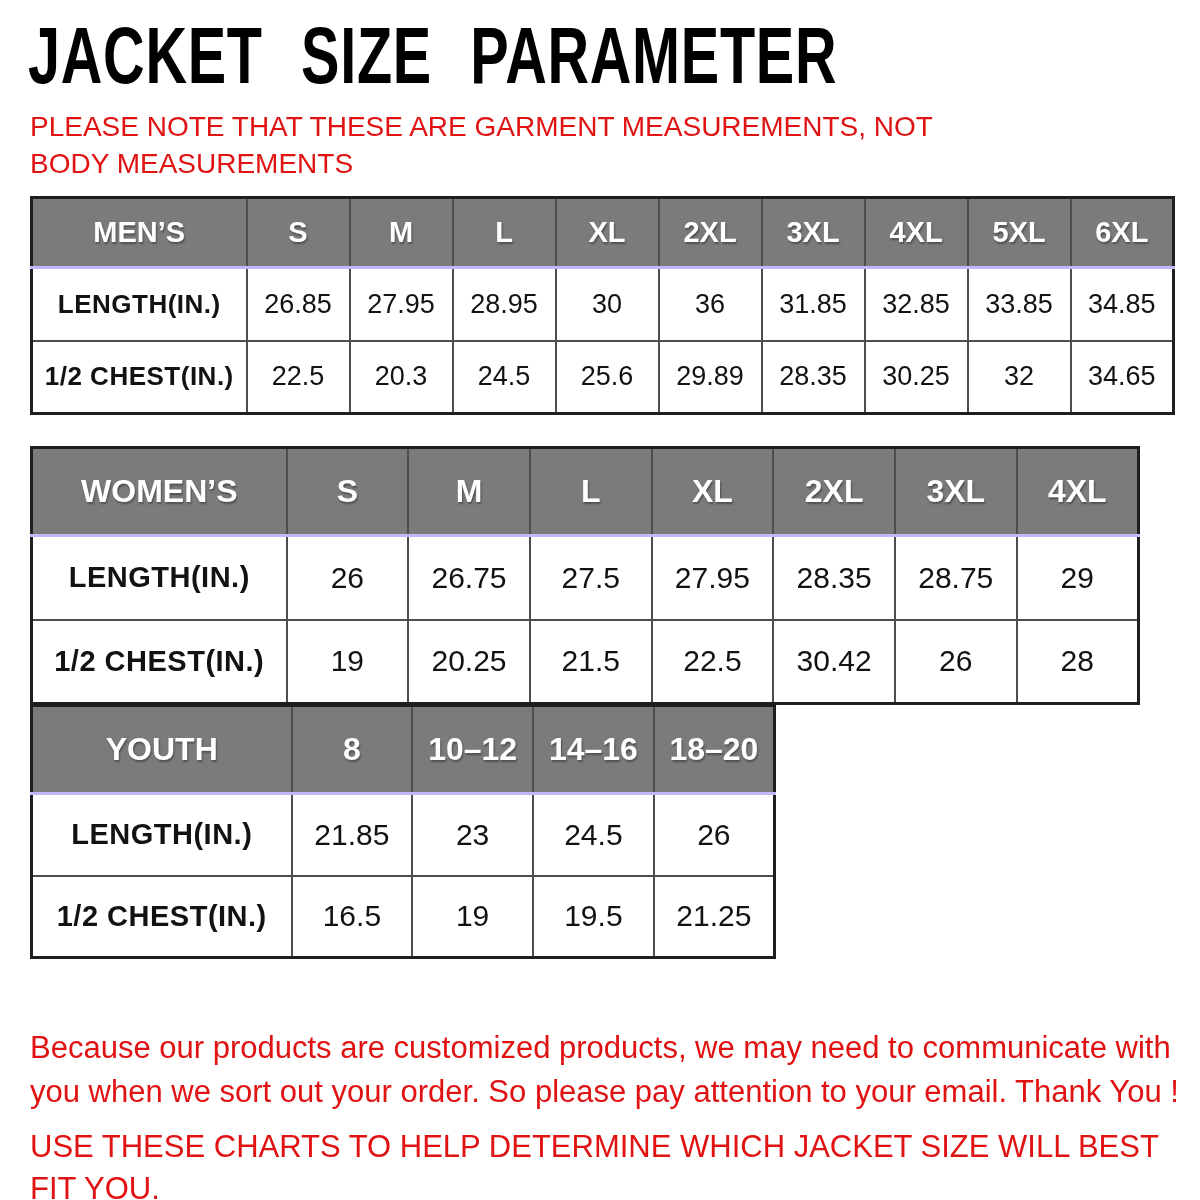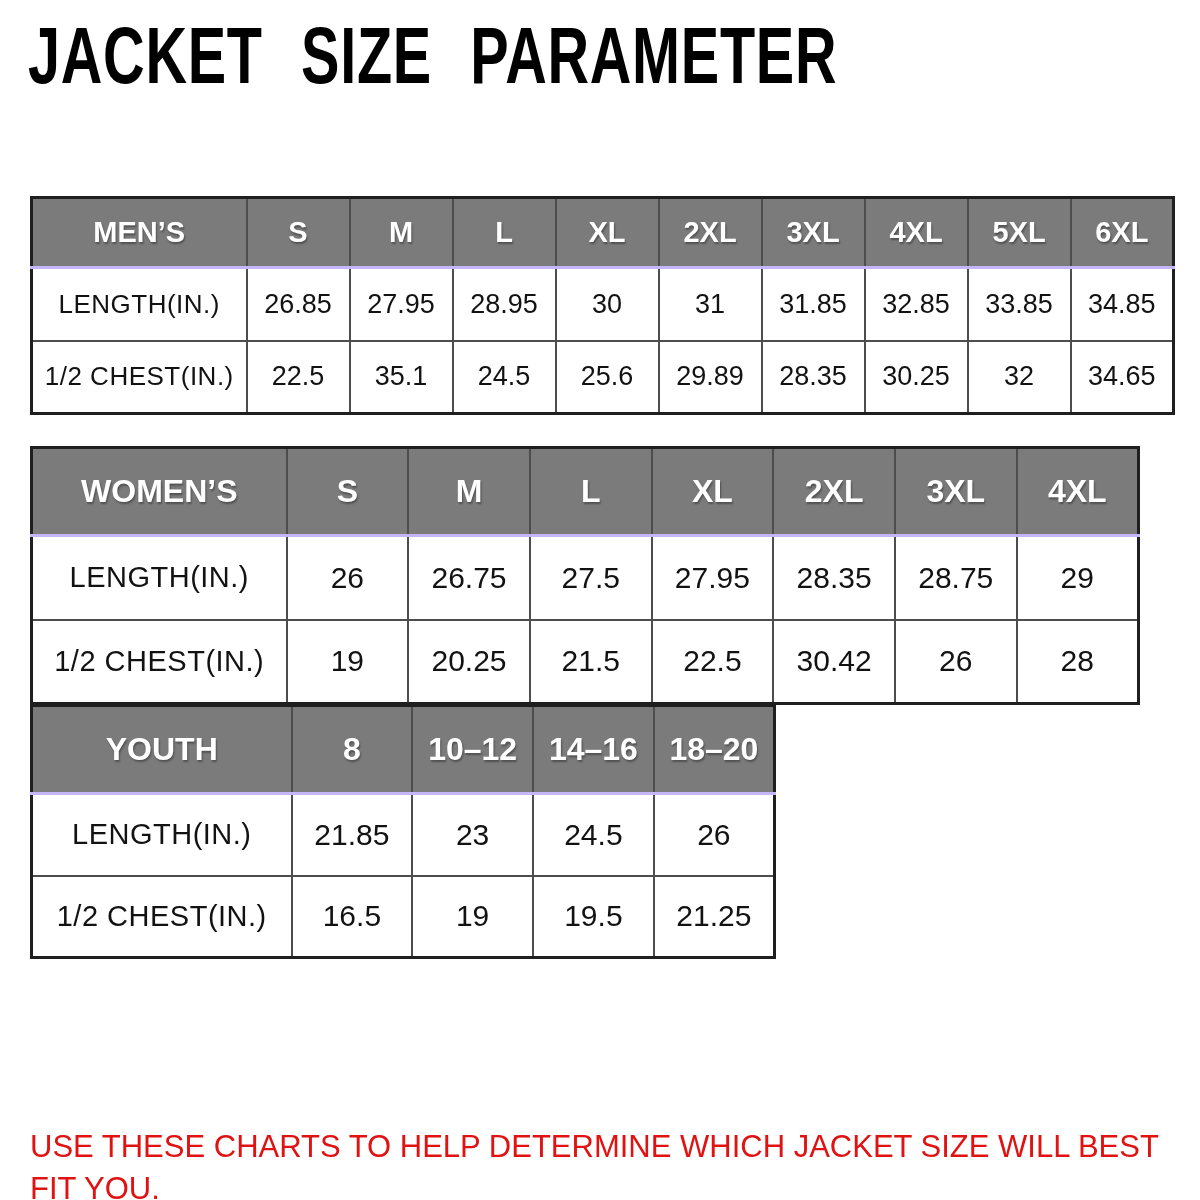--- a/index.html
+++ b/index.html
@@ -65,21 +65,21 @@
     font-weight: bold;
     text-shadow: 1px 2px 2px rgba(0,0,0,0.35);
     border-bottom: 3px solid #c4b5fd;
   }
   table.size-table td {
     background: #ffffff;
     color: #121212;
     font-weight: normal;
   }
   table.size-table td.rowlabel {
-    font-weight: normal;
+    font-weight: bold;
     letter-spacing: 0.5px;
   }
 
   
   #t-mens { left: 30px; top: 196px; width: 1142px; }
   #t-mens thead tr { height: 70px; }
   #t-mens tbody tr { height: 73px; }
   #t-mens th { font-size: 29px; }
   #t-mens td { font-size: 27px; }
   #t-mens td.rowlabel { font-size: 26px; }
@@ -120,20 +120,21 @@
     color: #e01212;
   }
 </style>
 </head>
 <body>
 
 <div id="canvas">
 
   <div class="page-title">JACKET SIZE PARAMETER</div>
 
+  <div class="garment-note">PLEASE NOTE THAT THESE ARE GARMENT MEASUREMENTS, NOT BODY MEASUREMENTS</div>
 
   <table id="t-mens" class="size-table">
     <colgroup>
       <col style="width:215px">
       <col style="width:103px">
         <col style="width:103px">
         <col style="width:103px">
       <col style="width:103px">
         <col style="width:103px">
         <col style="width:103px">
@@ -155,30 +156,30 @@
           <th>6XL</th>
         </tr>
       </thead>
     <tbody>
         <tr>
           <td class="rowlabel">LENGTH(IN.)</td>
           <td>26.85</td>
           <td>27.95</td>
           <td>28.95</td>
           <td>30</td>
-          <td>31</td>
+          <td>36</td>
           <td>31.85</td>
           <td>32.85</td>
           <td>33.85</td>
           <td>34.85</td>
         </tr>
         <tr>
           <td class="rowlabel">1/2 CHEST(IN.)</td>
           <td>22.5</td>
-          <td>35.1</td>
+          <td>20.3</td>
           <td>24.5</td>
           <td>25.6</td>
           <td>29.89</td>
           <td>28.35</td>
           <td>30.25</td>
           <td>32</td>
           <td>34.65</td>
         </tr>
       </tbody>
   </table>
@@ -258,16 +259,17 @@
         <tr>
           <td class="rowlabel">1/2 CHEST(IN.)</td>
           <td>16.5</td>
           <td>19</td>
           <td>19.5</td>
           <td>21.25</td>
         </tr>
       </tbody>
   </table>
 
+  <div class="footer-para1">Because our products are customized products, we may need to communicate with you when we sort out your order. So please pay attention to your email. Thank You !</div>
 
   <div class="footer-para2">USE THESE CHARTS TO HELP DETERMINE WHICH JACKET SIZE WILL BEST FIT YOU.</div>
 
 </div>
 
 </body></html>

